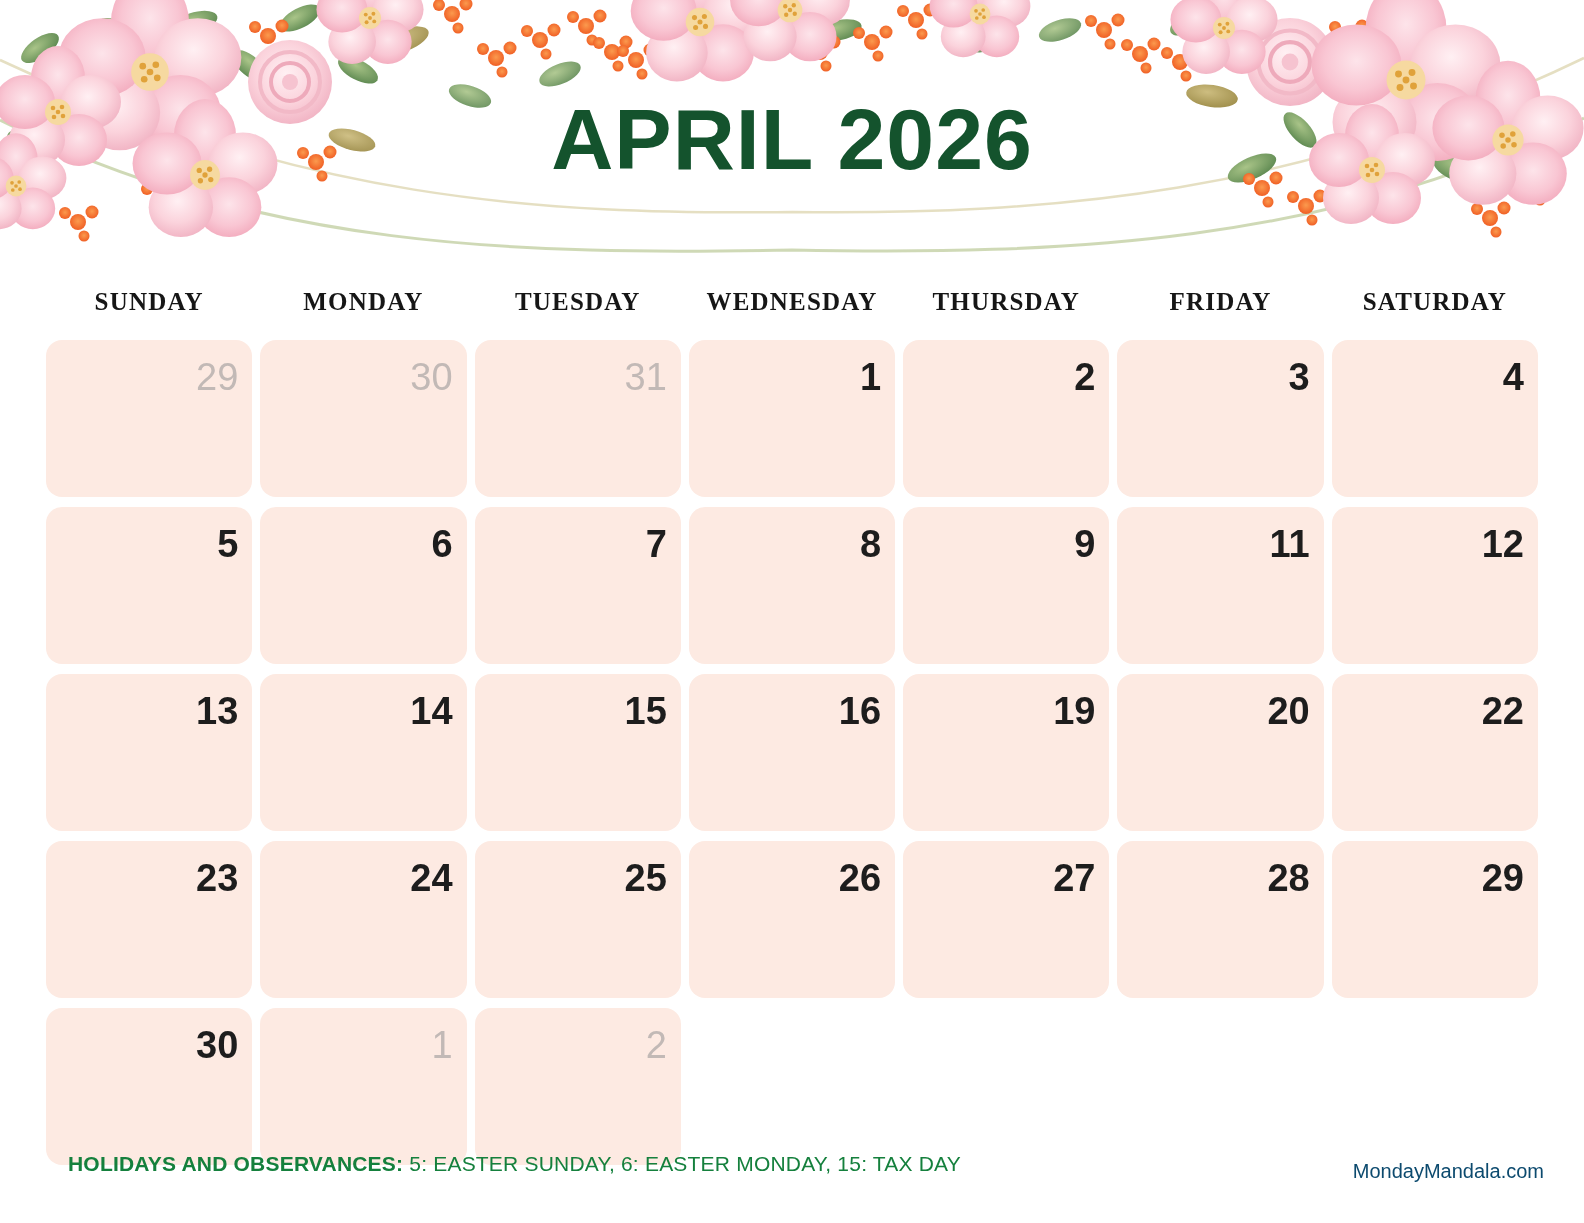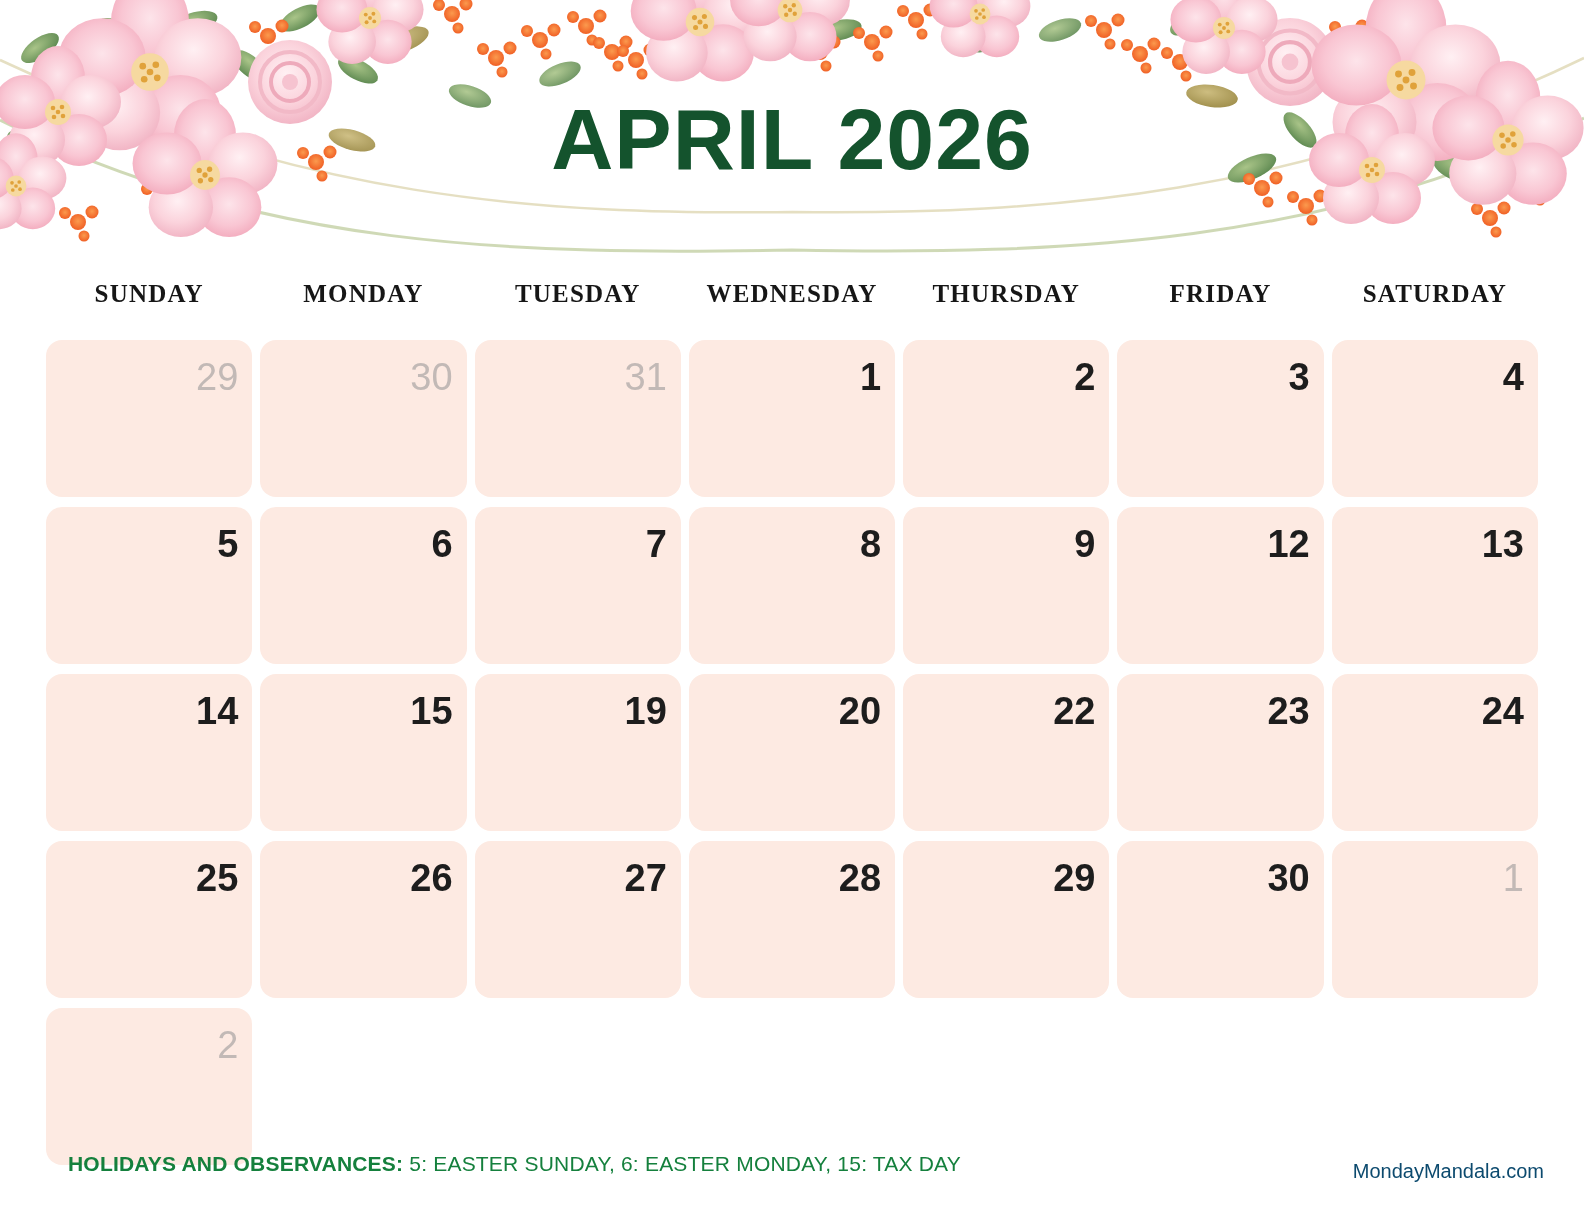--- a/index.html
+++ b/index.html
@@ -47,21 +47,21 @@
     font-weight: bold;
     font-size: 86px;
     letter-spacing: 1px;
     color: #14532d;
     line-height: 1;
   }
 
   
   .weekdays {
     position: absolute;
-    top: 280px;
+    top: 288px;
     left: 46px;
     width: 1492px;
     display: grid;
     grid-template-columns: repeat(7, 1fr);
     column-gap: 8px;
   }
   .weekday {
     font-family: "Liberation Serif", serif;
     font-weight: bold;
     font-size: 25px;
@@ -328,32 +328,38 @@
       </div>
     <div class="cell">
         <span class="num">7</span>
       </div>
     <div class="cell">
         <span class="num">8</span>
       </div>
     <div class="cell">
         <span class="num">9</span>
       </div>
+    <div class="cell">
+        <span class="num">11</span>
+      </div>
 
     <div class="cell">
         <span class="num">12</span>
       </div>
     <div class="cell">
         <span class="num">13</span>
       </div>
     <div class="cell">
         <span class="num">14</span>
       </div>
     <div class="cell">
         <span class="num">15</span>
+      </div>
+    <div class="cell">
+        <span class="num">16</span>
       </div>
 
     <div class="cell">
         <span class="num">19</span>
       </div>
     <div class="cell">
         <span class="num">20</span>
       </div>
     <div class="cell">
         <span class="num">22</span>

